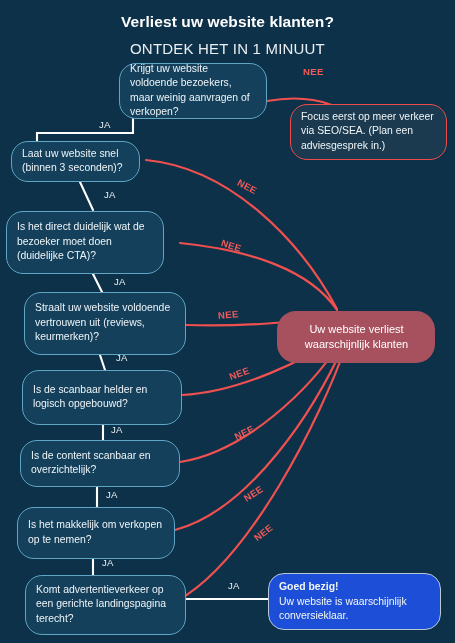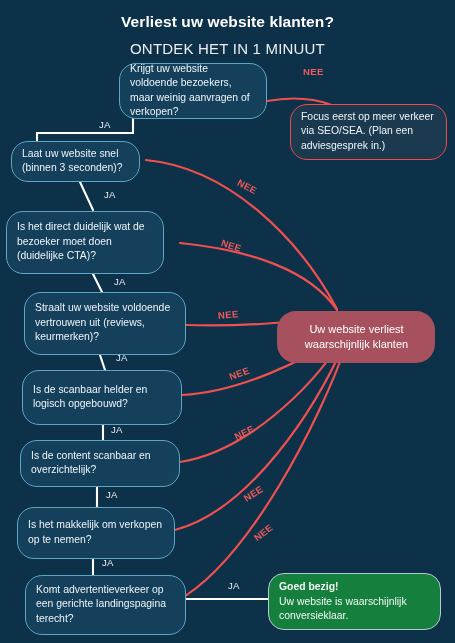--- a/index.html
+++ b/index.html
@@ -53,21 +53,21 @@
     border:none;
     color:#ffffff;
     font-size:11px;
     font-weight:normal;
     line-height:15px;
     text-align:center;
     justify-content:center;
     border-radius:19px;
   }
   .good-node{
-    background:#15803d;
+    background:#1d4ed8;
     border:1.6px solid #b9c9d4;
     color:#f2f7f4;
     font-size:10.4px;
     line-height:14.6px;
     border-radius:16px;
   }
   .good-node .good-title{font-weight:bold;}
 
   .elabel{
     position:absolute;

